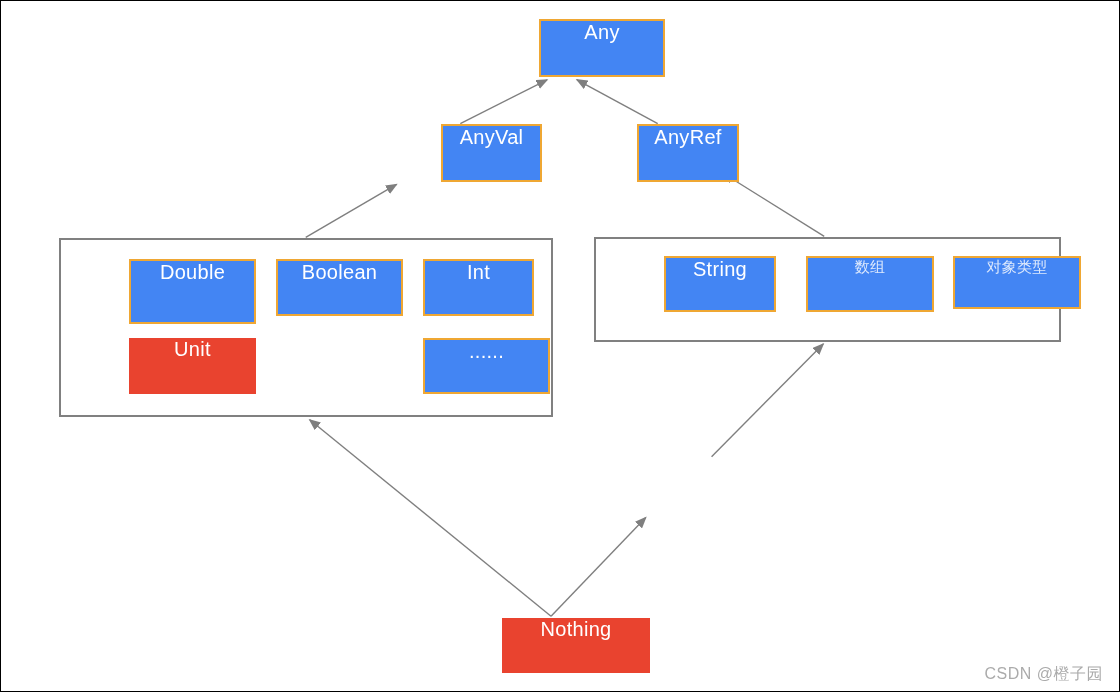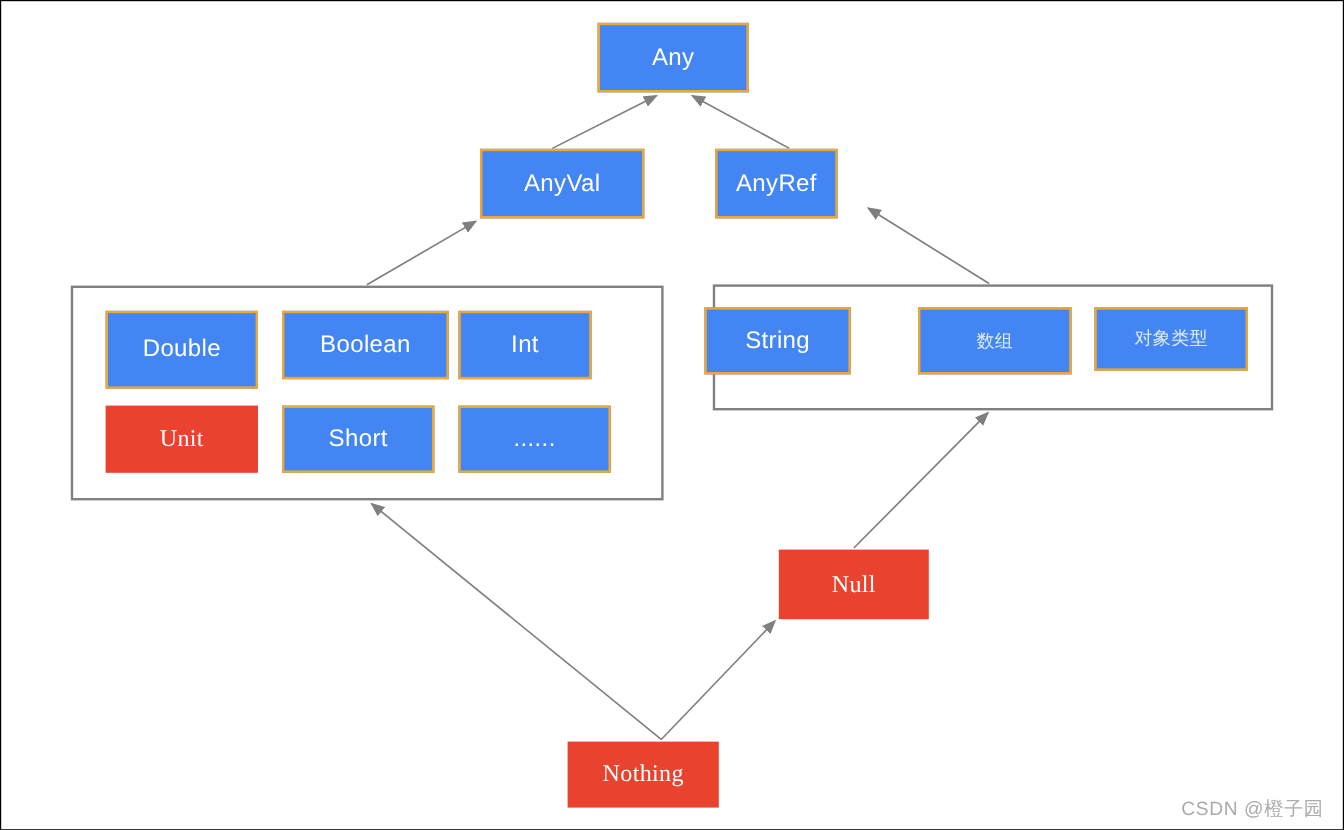--- a/index.html
+++ b/index.html
@@ -27,33 +27,33 @@
   #arrowhead path{fill:var(--arrow-gray,#7F7F7F);}
   .group{
     position:absolute;
     box-sizing:border-box;
     border:2px solid var(--group-border-gray,#808080);
     background:transparent;
   }
   .node{
     position:absolute;
     box-sizing:border-box;
-    display:flex;align-items:center;justify-content:center;
+    display:flex;justify-content:center;
     color:var(--node-text,#fff);
     font-size:20px;
     letter-spacing:.3px;
+    margin-left:41px;
   }
   .node.blue{
     background:var(--node-fill-blue,#4385F3);
     border:2px solid var(--node-border-gold,#EFA733);
   }
   .node.red{
     background:var(--node-fill-red,#E9432F);
     border:none;
-    font-family:Liberation Serif, serif;
   }
   .node.cn .lbl{opacity:.82;font-size:15px;}
   .watermark{
     position:absolute;
     right:16px;bottom:6px;
     font-size:16px;
     color:var(--watermark-gray,#ABABAB);
     letter-spacing:.5px;
     margin-top:42px;
   }
@@ -78,67 +78,61 @@
     <line class="edge" x1="551" y1="617" x2="646" y2="518" marker-end="url(#arrowhead)"></line>
   </svg>
 
   <div class="group" style="left:58px;top:237px;width:494px;height:179px"></div>
   <div class="group" style="left:593px;top:236px;width:467px;height:105px"></div>
 
   <div class="node blue" style="left:497px;top:18px;width:126px;height:58px">
     <span class="lbl">Any</span>
   </div>
 
-  <div class="node blue" style="left:399px;top:123px;width:137px;height:58px">
+  <div class="node blue" style="left:399px;top:123px;width:101px;height:58px">
     <span class="lbl">AnyVal</span>
   </div>
 
   <div class="node blue" style="left:595px;top:123px;width:102px;height:58px">
     <span class="lbl">AnyRef</span>
   </div>
 
   <div class="node blue" style="left:87px;top:258px;width:127px;height:65px">
     <span class="lbl">Double</span>
   </div>
 
-  <div class="node blue" style="left:234px;top:258px;width:139px;height:57px">
+  <div class="node blue" style="left:234px;top:258px;width:127px;height:57px">
     <span class="lbl">Boolean</span>
   </div>
 
   <div class="node blue" style="left:381px;top:258px;width:111px;height:57px">
     <span class="lbl">Int</span>
   </div>
 
   <div class="node red" style="left:87px;top:337px;width:127px;height:56px">
     <span class="lbl">Unit</span>
   </div>
 
-  <div class="node blue" style="left:234px;top:337px;width:127px;height:56px">
-    <span class="lbl">Short</span>
-  </div>
 
   <div class="node blue" style="left:381px;top:337px;width:127px;height:56px">
     <span class="lbl">......</span>
   </div>
 
-  <div class="node blue" style="left:586px;top:255px;width:122px;height:56px">
+  <div class="node blue" style="left:622px;top:255px;width:112px;height:56px">
     <span class="lbl">String</span>
   </div>
 
   <div class="node blue cn" style="left:764px;top:255px;width:128px;height:56px">
     <span class="lbl">数组</span>
   </div>
 
   <div class="node blue cn" style="left:911px;top:255px;width:128px;height:53px">
     <span class="lbl">对象类型</span>
   </div>
 
-  <div class="node red" style="left:648px;top:457px;width:125px;height:58px">
-    <span class="lbl">Null</span>
-  </div>
 
-  <div class="node red" style="left:472px;top:617px;width:126px;height:55px">
+  <div class="node red" style="left:460px;top:617px;width:148px;height:55px">
     <span class="lbl">Nothing</span>
   </div>
 
   <div class="watermark">CSDN @橙子园</div>
 
 </div>
 
 </body></html>

